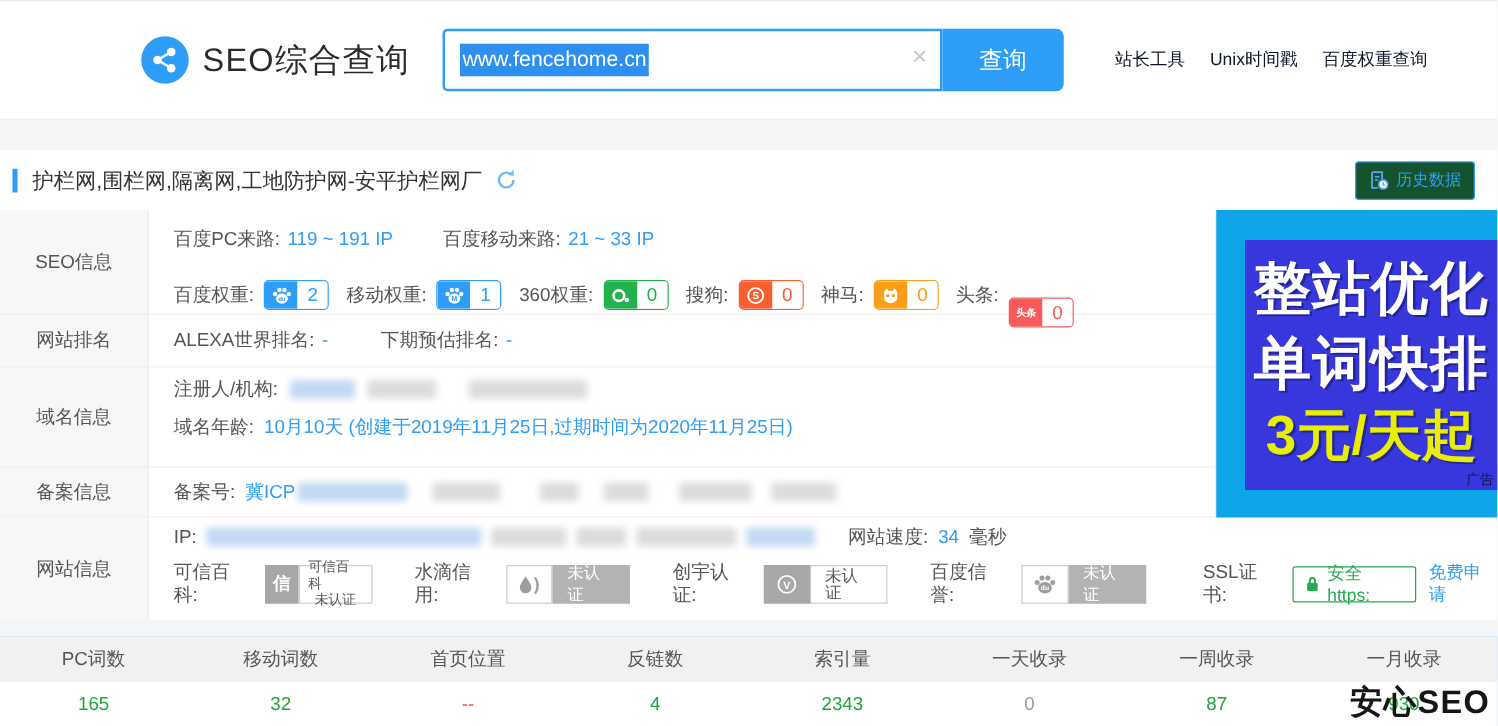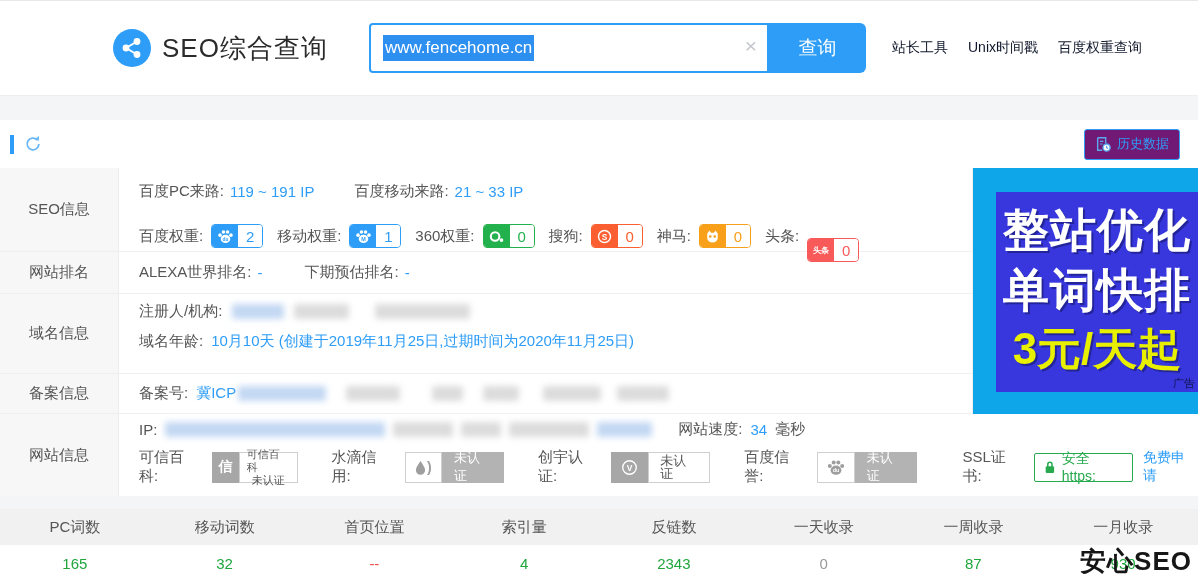--- a/index.html
+++ b/index.html
@@ -4,41 +4,41 @@
 <style>
   * { margin:0; padding:0; box-sizing:border-box; }
   html,body { width:1198px; height:581px; overflow:hidden;
     font-family:"Liberation Sans","DejaVu Sans",sans-serif; background:#f4f5f6; }
 
   
   .hdr { height:96px; background:#fff; border-top:1px solid #e8e8e8;
          border-bottom:1px solid #eee; display:flex; align-items:center; }
   .logo { display:flex; align-items:center; gap:10px; margin-left:112px; }
   .logo-text { font-size:26px; color:#2b2b2b; letter-spacing:1px; font-weight:400;text-align:right; }
-  .search { display:flex; margin-left:41px; }
+  .search { display:flex; margin-left:26px; }
   .search-box { position:relative; width:400px; height:50px; border:2px solid #2e9df7;
     border-radius:4px 0 0 4px; background:#fff; display:flex; align-items:center;
     padding:0 36px 0 12px; cursor:text; }
   .sel-text { background:#2d8ff0; color:#fff; font-size:17px; padding:3px 2px; }
   .clear-x { position:absolute; right:10px; top:10px; color:#c3c7cd; font-size:21px;
     line-height:1; cursor:pointer; }
   .query-btn { width:97px; height:50px; background:#2e9df7; color:#fff; font-size:19px;
     border:none; border-radius:0 6px 6px 0; cursor:pointer; }
   .nav { margin-left:auto; margin-right:56px; display:flex; gap:20px;
     font-size:14px; color:#0f172a; }
   .nav span { cursor:pointer; }
 
   
   .titlebar { margin-top:24px; background:#fff; height:48px; display:flex;
     align-items:center; padding:0 10px; }
   .accent { width:4px; height:19px; background:#2e9df7; }
   .page-title { font-size:17px; color:#333; margin-left:12px; }
   .refresh { margin-left:10px; display:flex; cursor:pointer; }
   .history-btn { margin-left:auto; margin-right:8px; display:flex; align-items:center;
-    gap:6px; border:1px solid #2e9df7; color:#2e9df7; background:#701a75; height:31px;
+    gap:6px; border:1px solid #2e9df7; color:#2e9df7; background:#14532d; height:31px;
     padding:0 10px; border-radius:3px; font-size:13px; cursor:pointer; }
 
   
   .panel { background:#fff; }
   .top-section { display:flex; }
   .labels-col { width:119px; background:#f7f7f7; border-right:1px solid #ececec; }
   .label-cell { display:flex; align-items:center; justify-content:center;
     color:#555; font-size:15px; border-bottom:1px solid #efefef; }
   .content-col { flex:1; border-right:1px solid #f0f0f0; min-width:0; }
   .row { border-bottom:1px solid #f0f0f0; padding-left:20px; }
@@ -139,20 +139,21 @@
   </div>
   <div class="nav">
     <span>站长工具</span>
     <span>Unix时间戳</span>
     <span>百度权重查询</span>
   </div>
 </div>
 
 <div class="titlebar">
   <span class="accent"></span>
+  <span class="page-title">护栏网,围栏网,隔离网,工地防护网-安平护栏网厂</span>
   <span class="refresh">
     <svg width="18" height="18" viewBox="0 0 20 20">
       <path d="M16.5 10 a6.5 6.5 0 1 1 -1.9 -4.6" fill="none" stroke="#6cb7f5" stroke-width="2"></path>
       <path d="M16.6 1.2 L16.6 6.4 L11.4 5.4 Z" fill="#6cb7f5"></path>
     </svg>
   </span>
   <button class="history-btn">
     <svg width="16" height="16" viewBox="0 0 18 18">
       <path d="M3 2 h9 v6" fill="none" stroke="#5aa8f0" stroke-width="1.6"></path>
       <path d="M3 2 v14 h5" fill="none" stroke="#5aa8f0" stroke-width="1.6"></path>
@@ -383,22 +384,22 @@
       </div>
     </div>
   </div>
 </div>
 
 <div class="stats">
   <div class="stats-head">
     <div>PC词数</div>
     <div>移动词数</div>
     <div>首页位置</div>
+    <div>反链数</div>
     <div>索引量</div>
-    <div>反链数</div>
     <div>一天收录</div>
     <div>一周收录</div>
     <div>一月收录</div>
   </div>
   <div class="stats-vals">
     <div class="g">165</div>
     <div class="g">32</div>
     <div class="r">--</div>
     <div class="g">4</div>
     <div class="g">2343</div>

